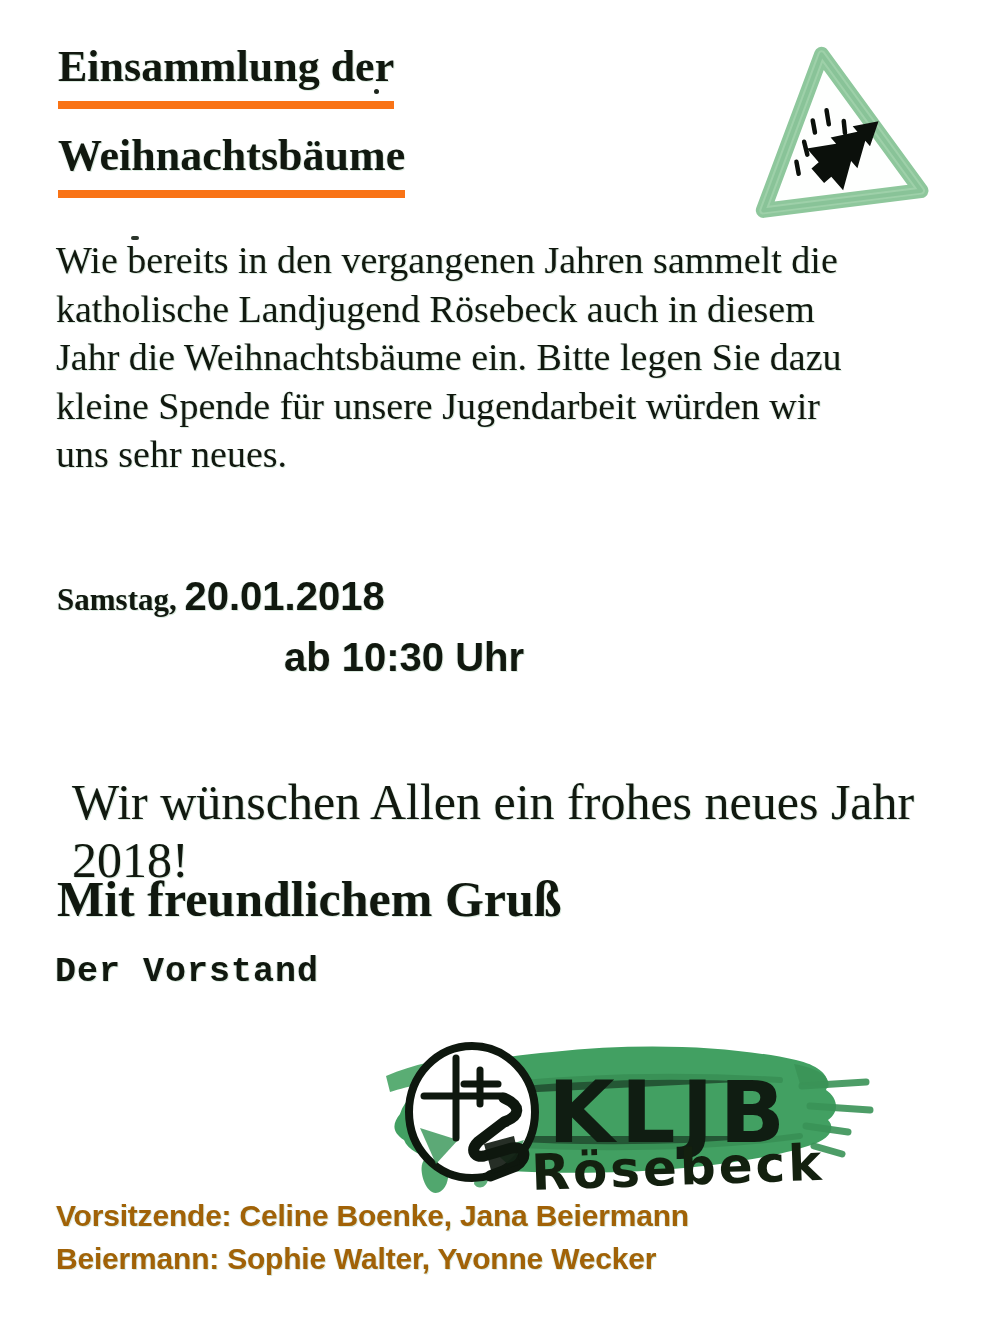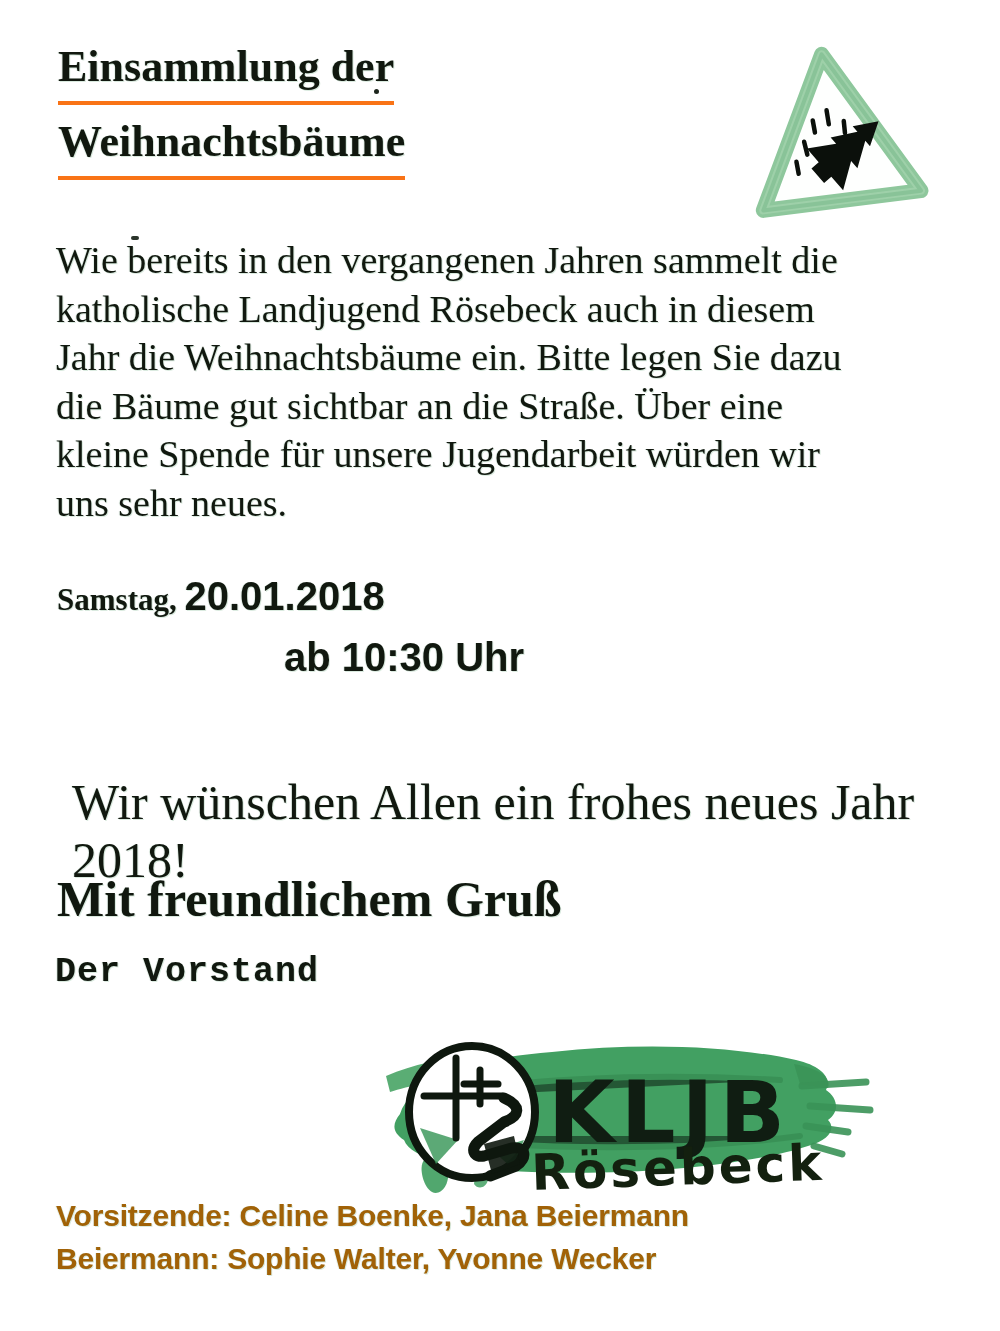--- a/index.html
+++ b/index.html
@@ -13,23 +13,23 @@
   }
   .abs { position:absolute; }
   .scan {
     text-shadow: 1px 1px 0 rgba(70,150,95,.20), -1px 0 0 rgba(70,150,95,.13);
   }
 
   
   .title { left:58px; top:38px; font-size:44px; font-weight:bold; line-height:58px; }
   .title .tline {
     display:inline-block;
-    border-bottom:4px solid #f97316;
+    border-bottom:8px solid #f97316;
     padding-bottom:5px;
-    margin-bottom:8px;
+    margin-bottom:18px;
   }
 
   
   .sign { left:743px; top:40px; width:205px; height:185px; }
 
   
   .paragraph { left:56px; top:236px; font-size:38px; line-height:48.5px; white-space:nowrap; }
 
   
   .event { left:57px; top:574px; font-weight:bold; }
@@ -98,21 +98,20 @@
         <path d="M0,-52 L11,-33 L5,-33 L18,-13 L10,-13 L24,8 L9,8 L9,16 L-7,16 L-7,8 L-22,8 L-9,-13 L-16,-13 L-5,-33 L-11,-33 Z" fill="#0b100b"></path>
       </g>
     </g>
   </svg>
 </div>
 
 <div class="abs paragraph scan">
   <div>Wie bereits in den vergangenen Jahren sammelt die</div>
   <div>katholische Landjugend Rösebeck auch in diesem</div>
   <div>Jahr die Weihnachtsbäume ein. Bitte legen Sie dazu</div>
-  <div>die Bäume gut sichtbar an die Straße. Über eine</div>
   <div>kleine Spende für unsere Jugendarbeit würden wir</div>
   <div>uns sehr neues.</div>
 </div>
 
 <div class="abs event scan">
   <div>
     <span class="day">Samstag, </span><span class="date">20.01.2018</span>
   </div>
   <span class="time">ab 10:30 Uhr</span>
 </div>

